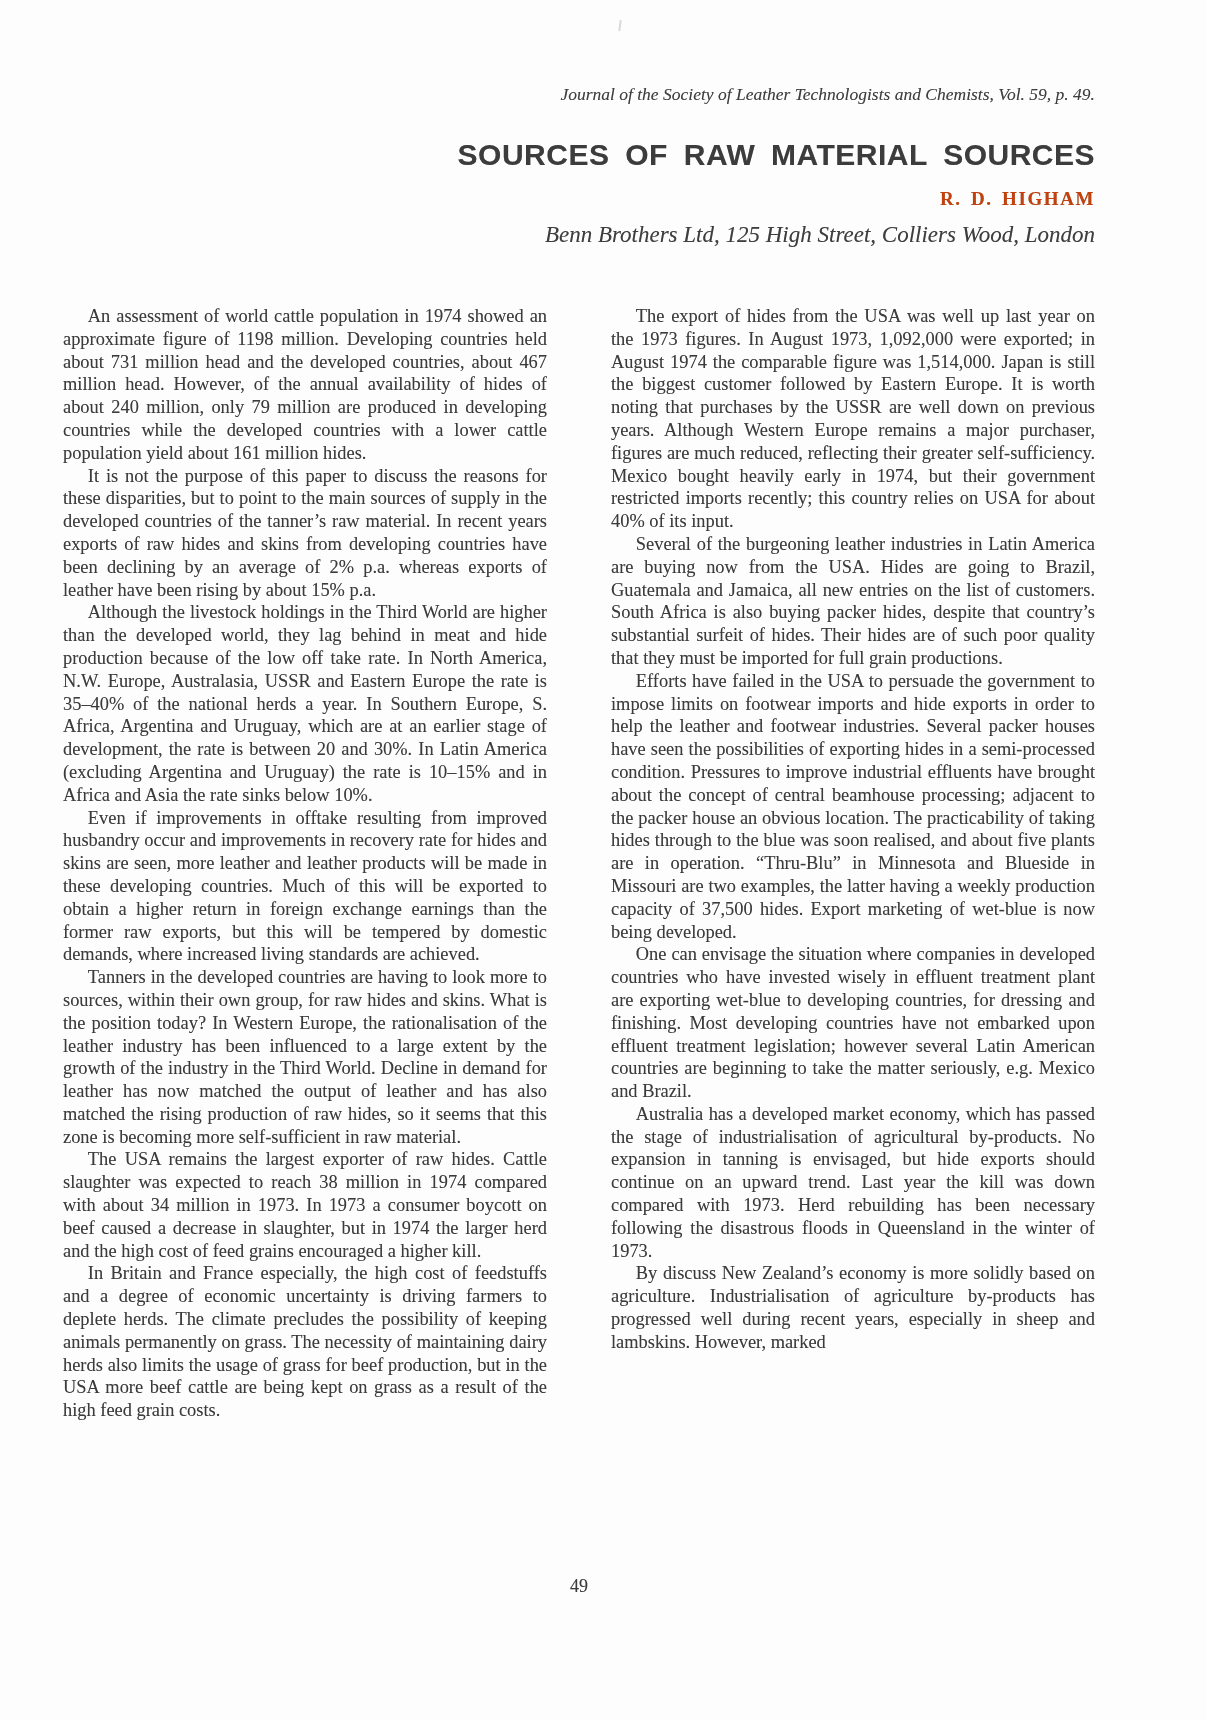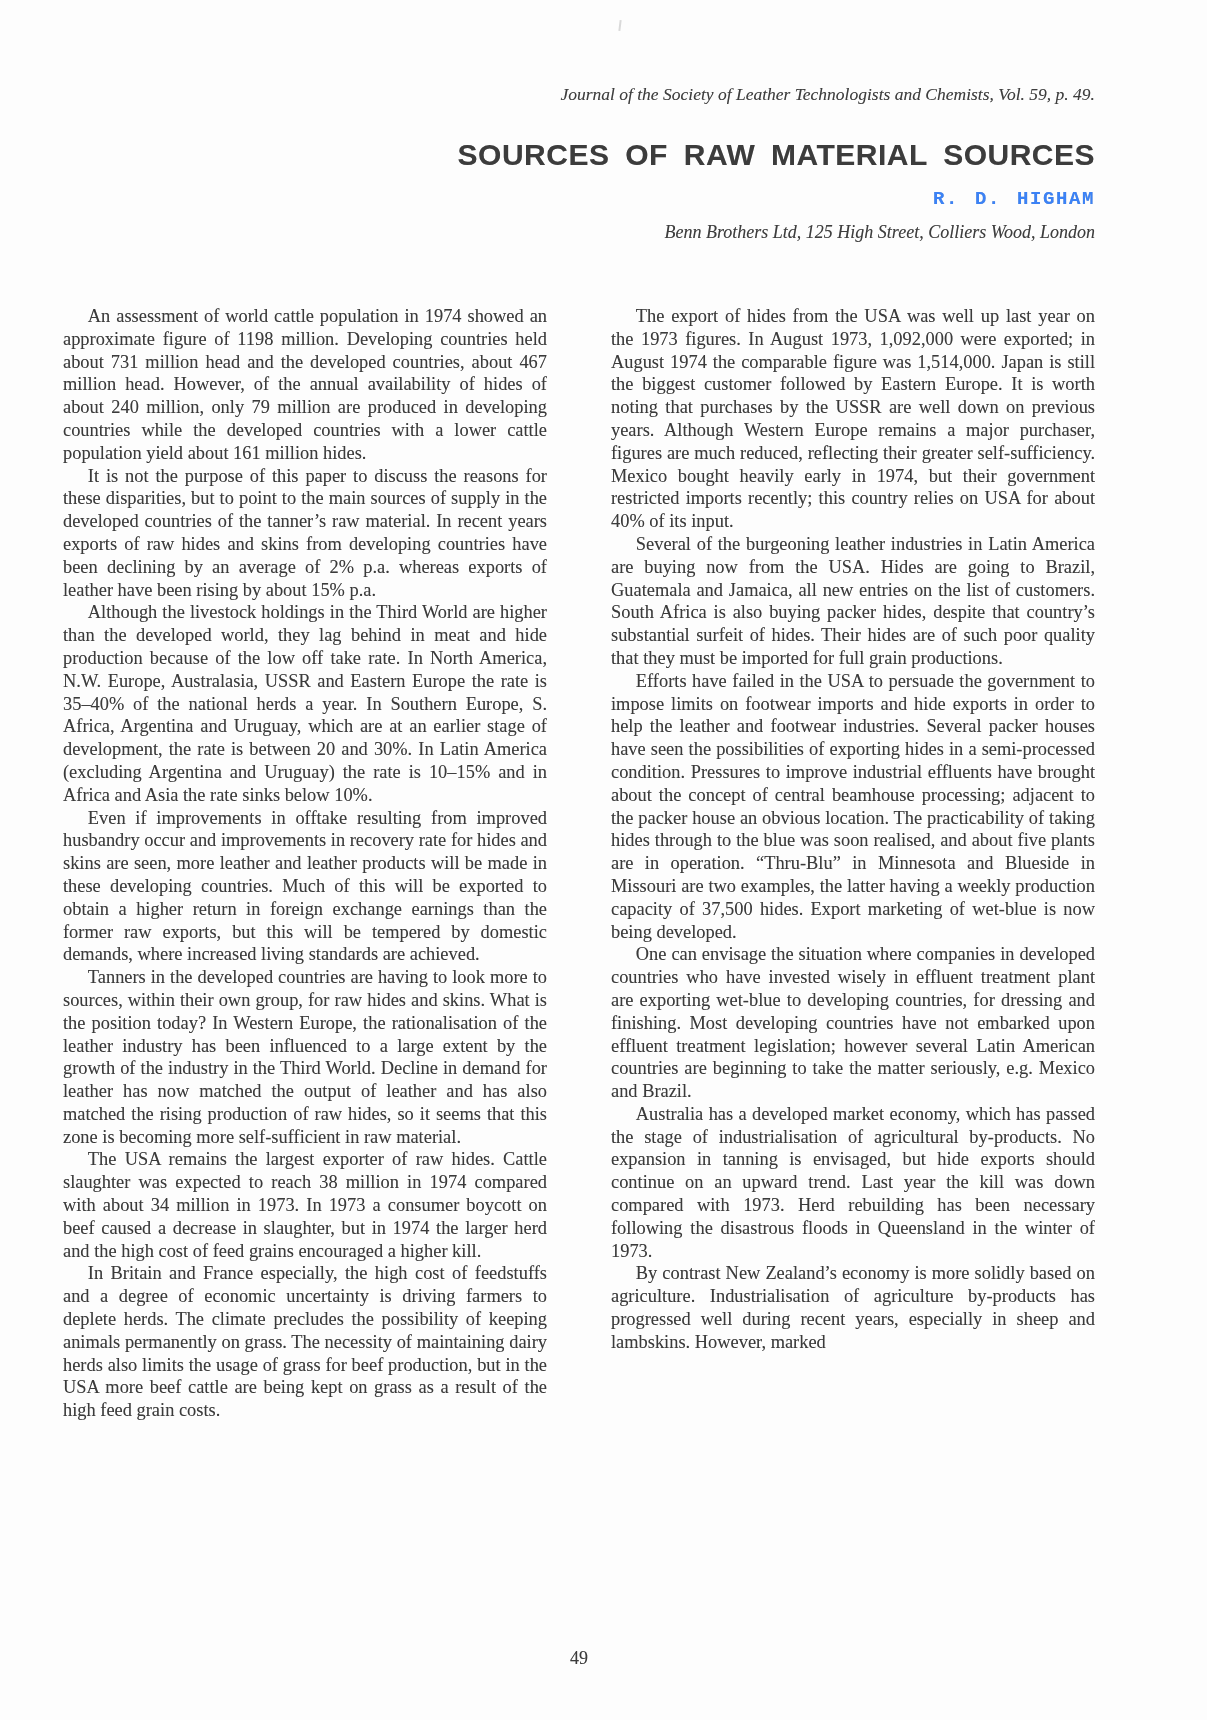--- a/index.html
+++ b/index.html
@@ -38,31 +38,31 @@
     margin: 33px 0 0 0;
     font-family: "Liberation Sans", sans-serif;
     font-weight: bold;
     font-size: 30px;
     letter-spacing: 0.5px;
     word-spacing: 7px;
     color: #3c3c3c;
   }
   .author {
     margin-top: 16px;
-    font-family: Liberation Mono, monospace;
+    font-family: Liberation Serif, serif;
     font-weight: bold;
     font-size: 19px;
     letter-spacing: 1.6px;
     word-spacing: 3px;
-    color: #3b82f6;
+    color: #c2410c;
   }
   .affiliation {
     margin-top: 12px;
     font-style: italic;
-    font-size: 18px;
+    font-size: 23px;
     color: #3e3e3e;
   }
   .columns {
     position: absolute;
     left: 63px;
     top: 283px;
     width: 1032px;
     display: flex;
     gap: 64px;
   }
@@ -74,21 +74,21 @@
     color: #3b3b3b;
     margin-top: 22px;
   }
   .col p {
     margin: 0;
     text-indent: 1.35em;
   }
   .page-number {
     position: absolute;
     left: 63px;
-    top: 1648px;
+    top: 1576px;
     width: 1032px;
     text-align: center;
     font-size: 18px;
     color: #3b3b3b;
   }
 </style>
 </head>
 <body>
 
 <div class="page">
@@ -111,19 +111,19 @@
       <p>Tanners in the developed countries are having to look more to sources, within their own group, for raw hides and skins.   What is the position today?   In Western Europe, the rationalisation of the leather industry has been influenced to a large extent by the growth of the industry in the Third World. Decline in demand for leather has now matched the output of leather and has also matched the rising production of raw hides, so it seems that this zone is becoming more self-sufficient in raw material.</p>
       <p>The USA remains the largest exporter of raw hides. Cattle slaughter was expected to reach 38 million in 1974 compared with about 34 million in 1973. In 1973 a consumer boycott on beef caused a decrease in slaughter, but in 1974 the larger herd and the high cost of feed grains encouraged a higher kill.</p>
       <p>In Britain and France especially, the high cost of feedstuffs and a degree of economic uncertainty is driving farmers to deplete herds.  The climate precludes the possibility of keeping animals permanently on grass. The necessity of maintaining dairy herds also limits the usage of grass for beef production, but in the USA more beef cattle are being kept on grass as a result of the high feed grain costs.</p>
     </div>
     <div class="col">
       <p>The export of hides from the USA was well up last year on the 1973 figures.  In August 1973, 1,092,000 were exported; in August 1974 the comparable figure was 1,514,000. Japan is still the biggest customer followed by Eastern Europe. It is worth noting that purchases by the USSR are well down on previous years.  Although Western Europe remains a major purchaser, figures are much reduced, reflecting their greater self-sufficiency. Mexico bought heavily early in 1974, but their government restricted imports recently; this country relies on USA for about 40% of its input.</p>
       <p>Several of the burgeoning leather industries in Latin America are buying now from the USA. Hides are going to Brazil, Guatemala and Jamaica, all new entries on the list of customers. South Africa is also buying packer hides, despite that country’s substantial surfeit of hides. Their hides are of such poor quality that they must be imported for full grain productions.</p>
       <p>Efforts have failed in the USA to persuade the government to impose limits on footwear imports and hide exports in order to help the leather and footwear industries. Several packer houses have seen the possibilities of exporting hides in a semi-processed condition. Pressures to improve industrial effluents have brought about the concept of central beamhouse processing; adjacent to the packer house an obvious location.  The practicability of taking hides through to the blue was soon realised, and about five plants are in operation. “Thru-Blu” in Minnesota and Blueside in Missouri are two examples, the latter having a weekly production capacity of 37,500 hides.  Export marketing of wet-blue is now being developed.</p>
       <p>One can envisage the situation where companies in developed countries who have invested wisely in effluent treatment plant are exporting wet-blue to developing countries, for dressing and finishing. Most developing countries have not embarked upon effluent treatment legislation; however several Latin American countries are beginning to take the matter seriously, e.g. Mexico and Brazil.</p>
       <p>Australia has a developed market economy, which has passed the stage of industrialisation of agricultural by-products. No expansion in tanning is envisaged, but hide exports should continue on an upward trend. Last year the kill was down compared with 1973. Herd rebuilding has been necessary following the disastrous floods in Queensland in the winter of 1973.</p>
-      <p>By contrast New Zealand’s economy is more solidly based on agriculture.  Industrialisation of agriculture by-products has progressed well during recent years, especially in sheep and lambskins.  However, marked</p>
+      <p>By discuss New Zealand’s economy is more solidly based on agriculture.  Industrialisation of agriculture by-products has progressed well during recent years, especially in sheep and lambskins.  However, marked</p>
     </div>
   </main>
 
   <div class="page-number">49</div>
 
 </div>
 
 </body></html>

